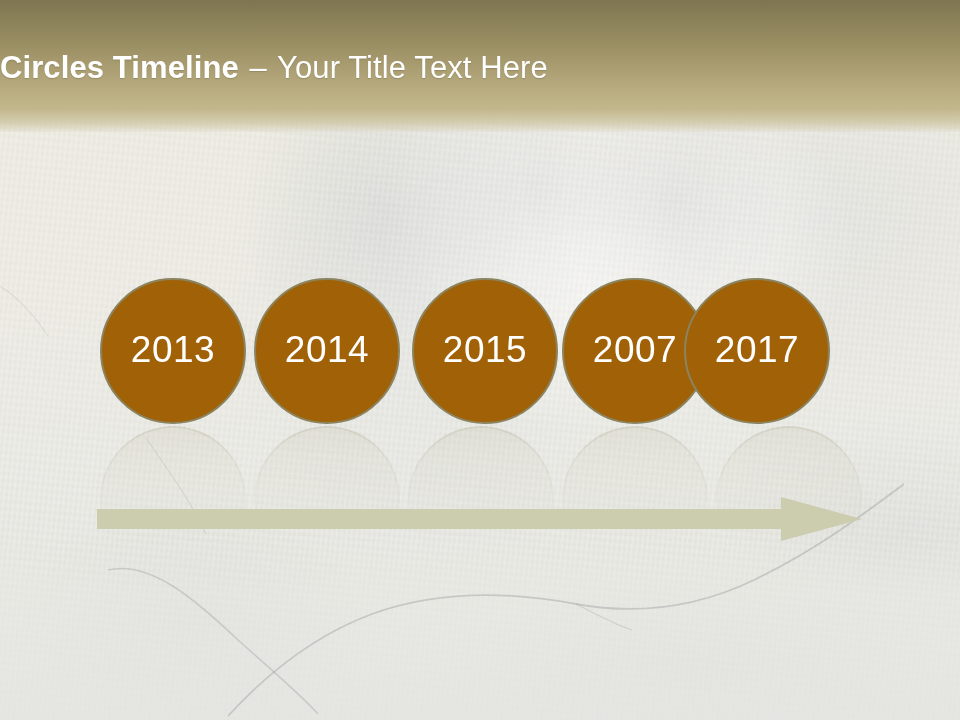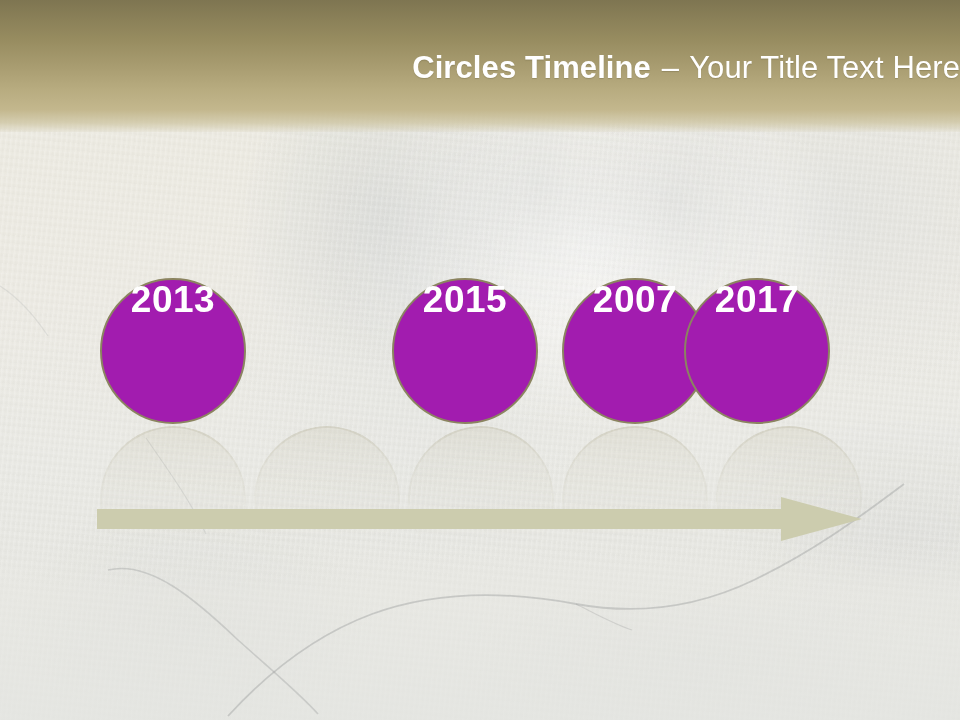--- a/index.html
+++ b/index.html
@@ -78,21 +78,21 @@
         #c3b78d 83%,
         rgba(205,196,160,0.75) 93%,
         rgba(216,210,186,0.20) 100%);
   }
 
   .header-title {
     position: absolute;
     left: 0;
     top: 49px;
     width: 960px;
-    text-align: right;
+    text-align: left;
     color: #ffffff;
     font-size: 31px;
     line-height: 38px;
     letter-spacing: .1px;
     white-space: nowrap;
     text-shadow: 0 1px 1px rgba(90,82,52,0.28);
   }
   .header-title .t-strong { font-weight: bold; }
   .header-title .t-sep    { font-weight: normal; padding: 0 2px; }
   .header-title .t-light  { font-weight: normal; }
@@ -105,29 +105,29 @@
     width: 762px;
     height: 148px;
   }
 
   .circle {
     position: absolute;
     top: 0;
     width: 146px;
     height: 146px;
     border-radius: 50%;
-    background: #a21caf;
+    background: #a16207;
     border: 2px solid #8b8460;
     box-sizing: border-box;
     color: #ffffff;
     display: flex;
-    align-items: flex-start;
+    align-items: center;
     justify-content: center;
     font-size: 37px;
-    font-weight: bold;
+    font-weight: normal;
     letter-spacing: .5px;
   }
   .circle .year { transform: translateY(-1px); }
 
   
   .reflections {
     position: absolute;
     left: 100px;
     top: 426px;
     width: 762px;
@@ -187,21 +187,24 @@
     <div class="refl" style="left:154px"></div>
     <div class="refl" style="left:308px"></div>
     <div class="refl" style="left:462px"></div>
     <div class="refl" style="left:616px"></div>
   </div>
 
   <div class="timeline">
     <div class="circle" style="left:0px">
       <span class="year">2013</span>
     </div>
-    <div class="circle" style="left:292px">
+    <div class="circle" style="left:154px">
+      <span class="year">2014</span>
+    </div>
+    <div class="circle" style="left:312px">
       <span class="year">2015</span>
     </div>
     <div class="circle" style="left:462px">
       <span class="year">2007</span>
     </div>
     <div class="circle" style="left:584px">
       <span class="year">2017</span>
     </div>
   </div>
 

